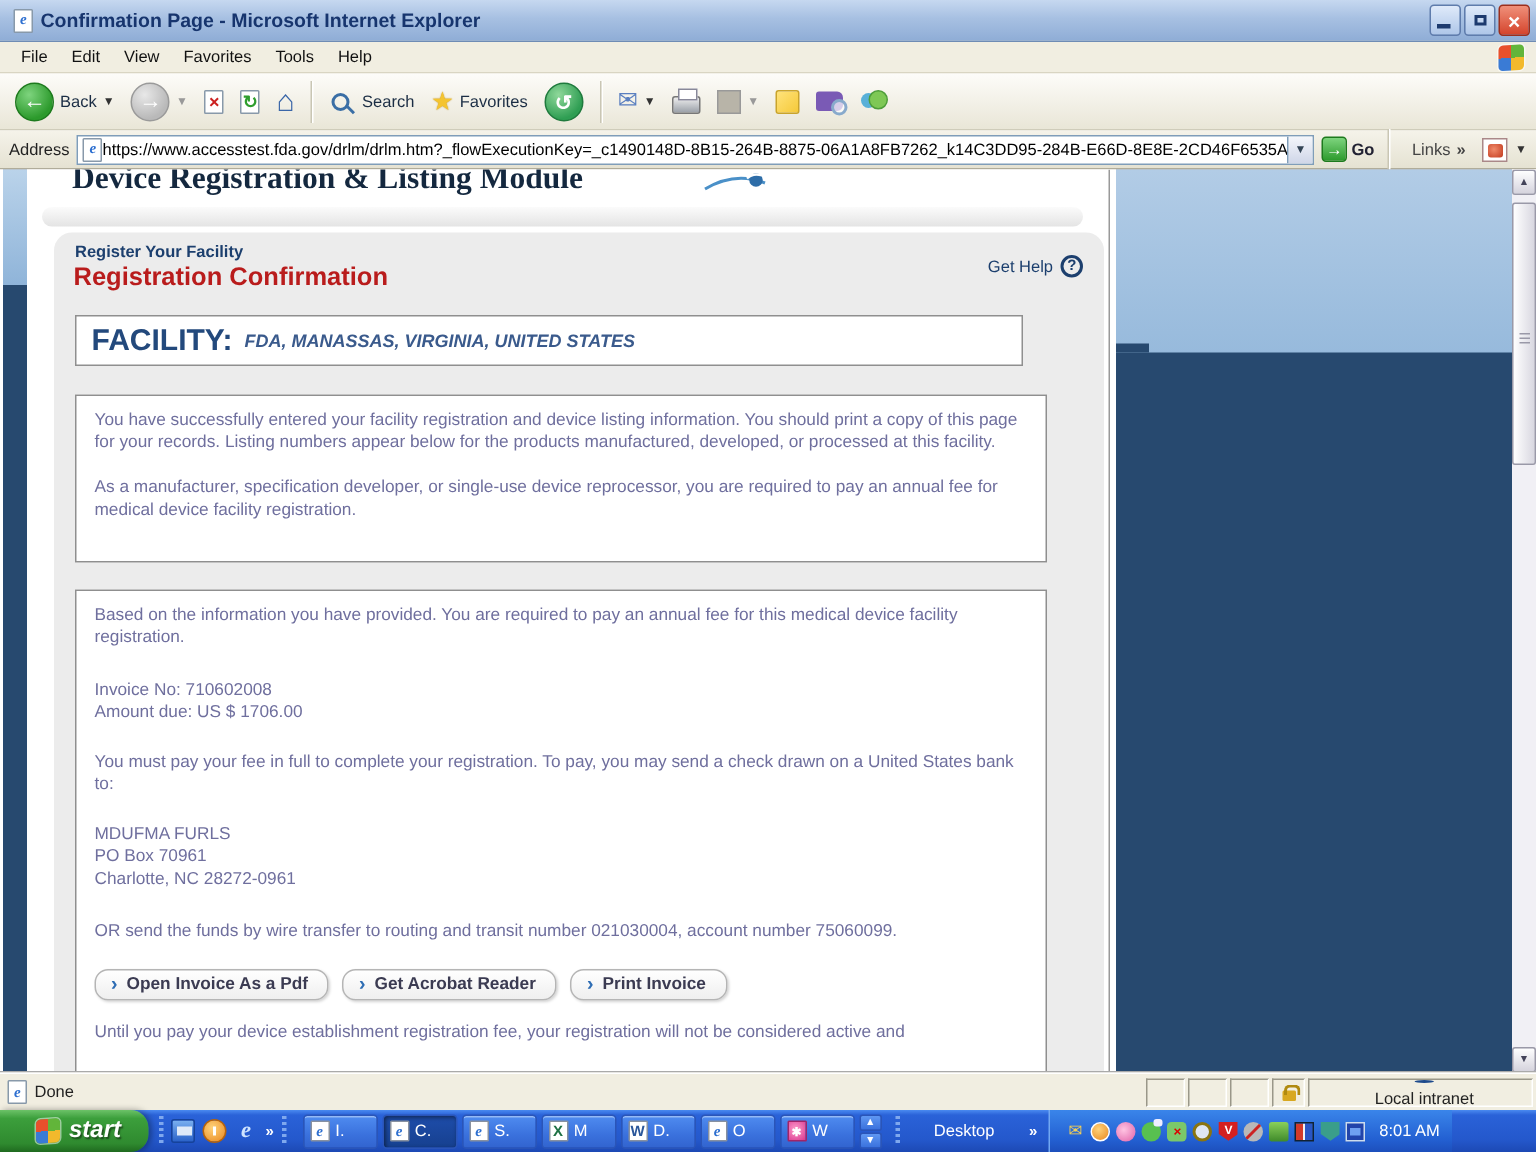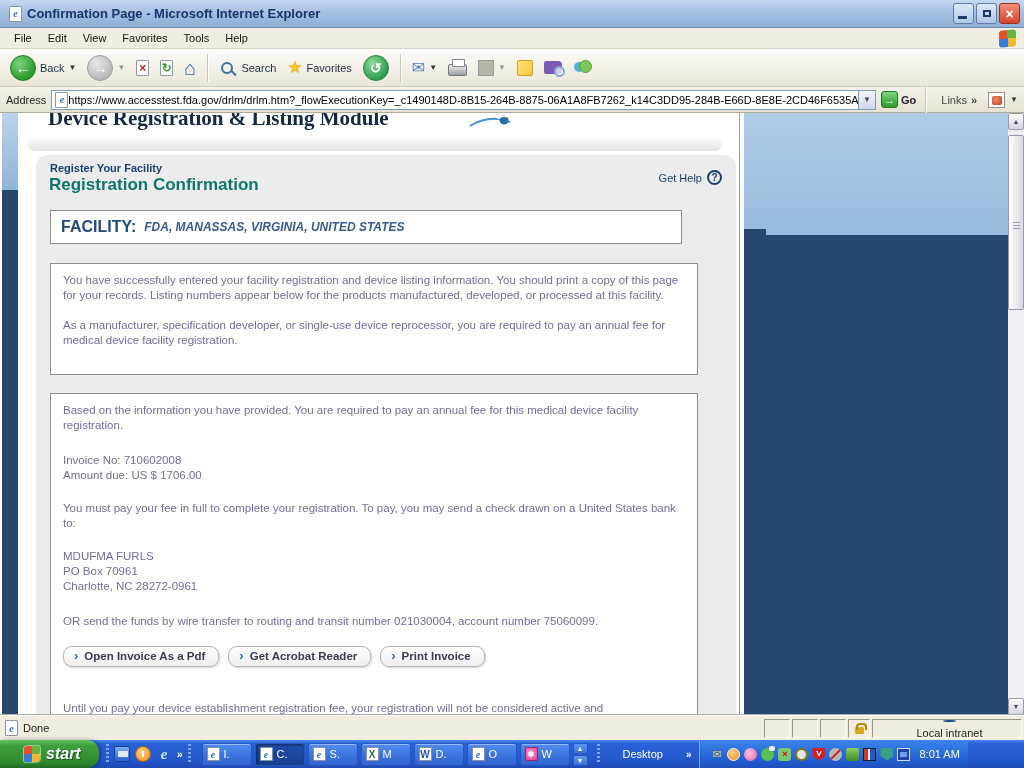--- a/index.html
+++ b/index.html
@@ -84,34 +84,34 @@
   .right-zone{position:absolute;left:744px;top:0;width:264px;height:602px;background:#27496f;}
   .right-zone .lt{position:absolute;left:0;top:0;width:264px;height:122px;background:linear-gradient(#b2cce6,#97badc);}
   .right-zone .notch{position:absolute;left:0;top:116px;width:22px;height:6px;background:#27496f;}
 
   .app-title{position:absolute;left:30px;top:-7px;font-family:"Liberation Serif",serif;font-size:21px;font-weight:bold;color:#14283f;white-space:nowrap;}
   .drlm-logo{position:absolute;left:450px;top:0px;}
   .header-band{position:absolute;left:10px;top:25px;width:694px;height:13px;background:linear-gradient(#fbfbfb,#e4e4e4);border-radius:7px;}
 
   .panel{position:absolute;left:18px;top:42px;width:700px;height:560px;background:#ececec;border-radius:12px 12px 0 0;}
   .breadcrumb{position:absolute;left:14px;top:7px;font-size:11px;font-weight:bold;color:#1c3f6e;}
-  .page-heading{position:absolute;left:13px;top:20px;font-size:17px;font-weight:bold;color:#0f766e;}
+  .page-heading{position:absolute;left:13px;top:20px;font-size:17px;font-weight:bold;color:#b91c1c;}
   .gethelp{position:absolute;right:14px;top:15px;display:flex;align-items:center;gap:5px;font-size:11px;color:#1c3f6e;cursor:pointer;}
   .q-icon{width:15px;height:15px;border:2px solid #1c3f6e;border-radius:50%;display:flex;align-items:center;justify-content:center;
     font-size:10px;font-weight:bold;color:#1c3f6e;}
 
   .facility-box{position:absolute;left:14px;top:55px;width:632px;height:34px;background:#fff;border:1px solid #8f8f8f;
     display:flex;align-items:center;gap:8px;padding:0 10px;}
-  .facility-label{font-size:16px;font-weight:bold;color:#23497c;}
+  .facility-label{font-size:20px;font-weight:bold;color:#23497c;}
   .facility-value{font-size:12px;font-weight:bold;font-style:italic;color:#3a5a8c;}
 
   .infobox{position:absolute;background:#fff;border:1px solid #8f8f8f;padding:9px 12px;font-size:11.5px;color:#6f6f9e;line-height:15px;}
   .box1{left:14px;top:108px;width:648px;height:112px;}
   .box2{left:14px;top:238px;width:648px;height:330px;}
-  .mt20{margin-top:20px;} .mt18{margin-top:18px;} .mt17{margin-top:17px;} .mt23{margin-top:34px;} .mt15{margin-top:15px;}
+  .mt20{margin-top:20px;} .mt18{margin-top:18px;} .mt17{margin-top:17px;} .mt23{margin-top:14px;} .mt15{margin-top:15px;}
 
   .btnrow{display:flex;gap:9px;}
   .inv-btn{display:inline-flex;align-items:center;gap:6px;padding:3px 13px 4px 10px;border:1px solid #b5b5b5;border-radius:9px;
     background:linear-gradient(#ffffff,#efefef);box-shadow:1px 1px 2px rgba(0,0,0,.18);
     font-size:11.5px;font-weight:bold;color:#3b3b52;cursor:pointer;font-family:"Liberation Sans",sans-serif;}
   .inv-btn .chev{color:#2e6db4;font-weight:bold;font-size:13px;line-height:10px;}
 
   
   .vscroll{position:absolute;left:1008px;top:0;width:16px;height:602px;background:#f1f0f5;}
   .sbtn{position:absolute;left:0;width:16px;height:17px;background:linear-gradient(#fefefe,#d5d3dd);border:1px solid #9a99a8;border-radius:2px;

